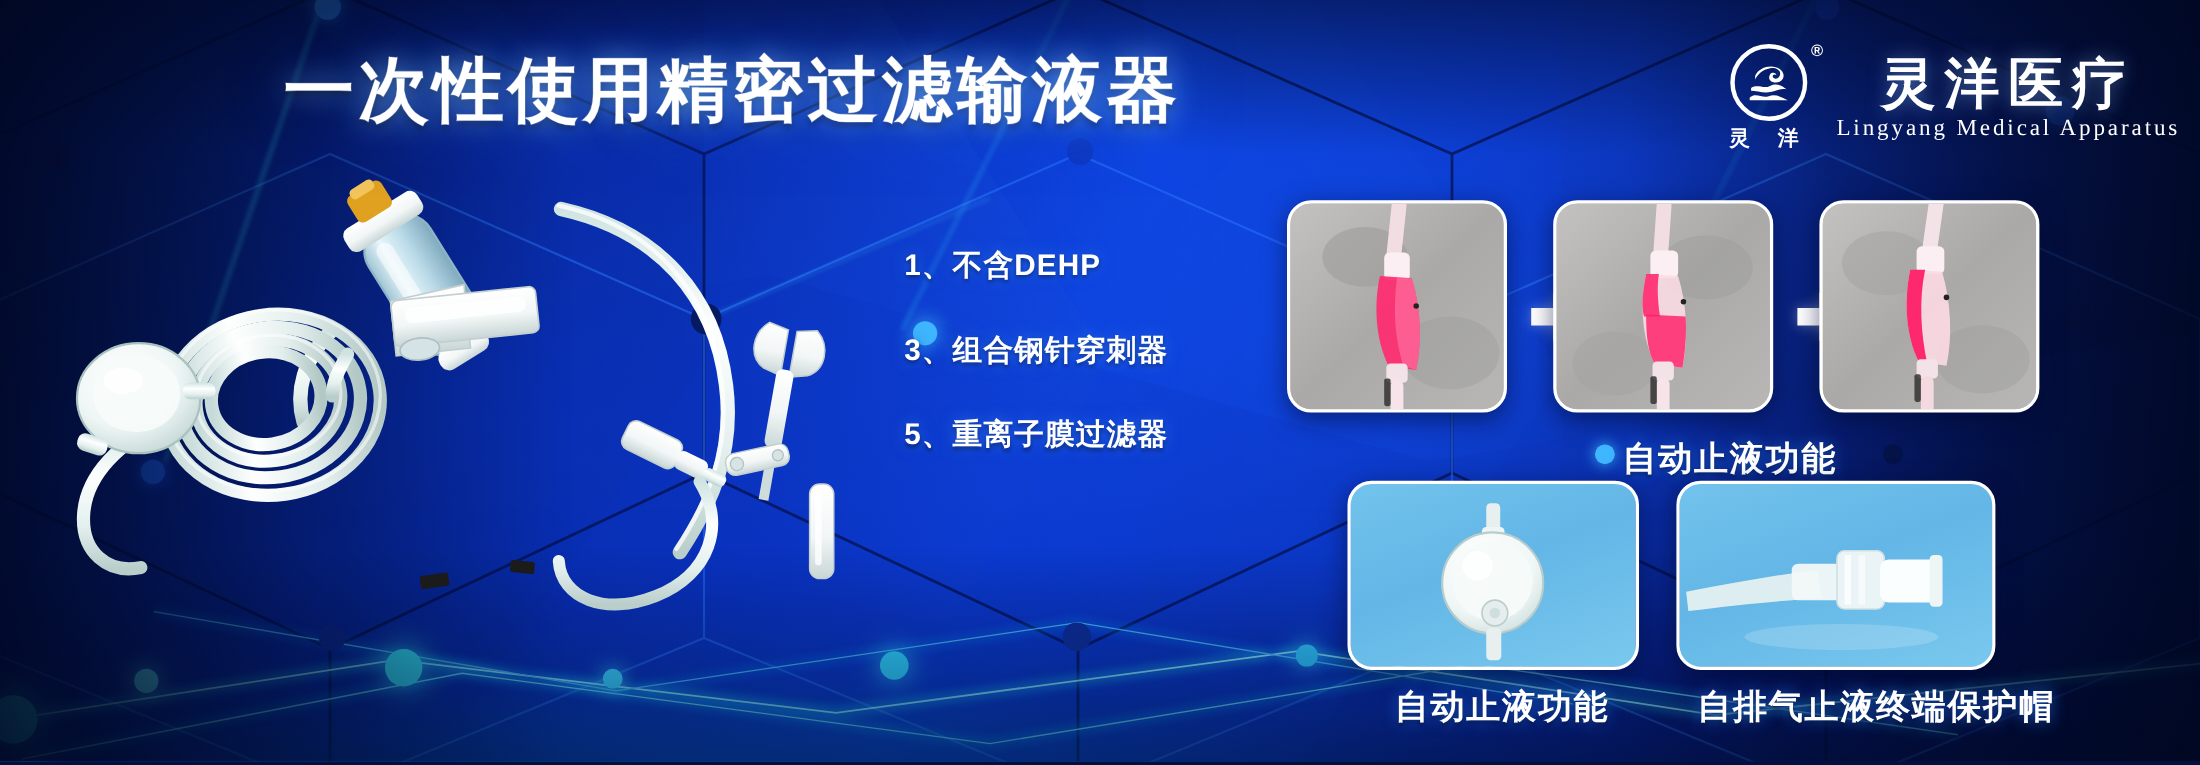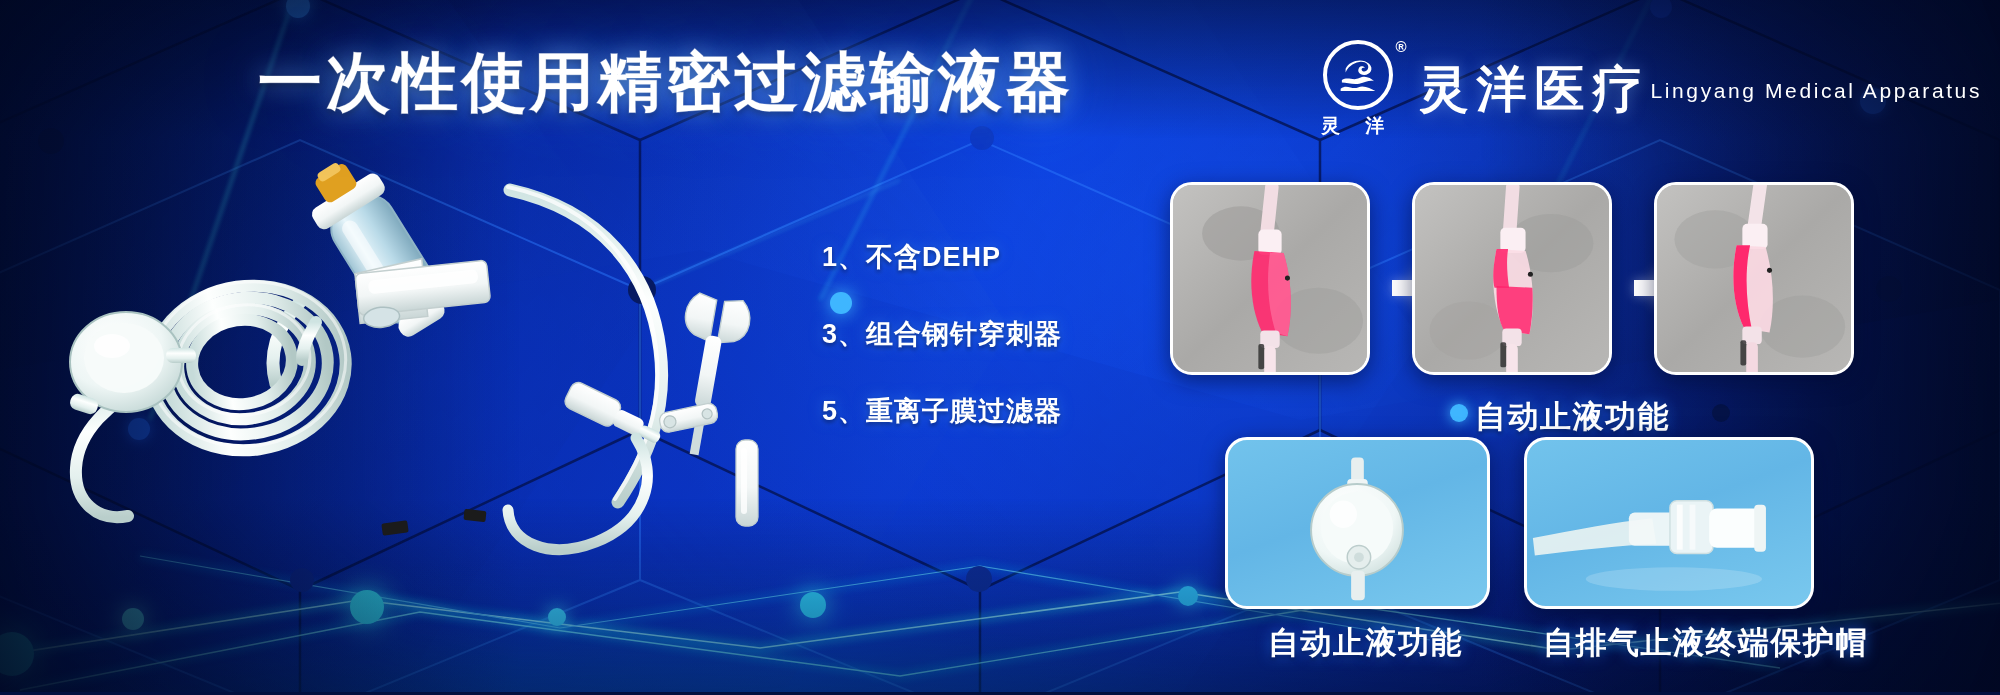--- a/index.html
+++ b/index.html
@@ -47,27 +47,27 @@
 
   
   #brand { position:absolute; right:18px; top:40px; display:flex; align-items:center; gap:18px; }
   #brand-mark { width:86px; display:flex; flex-direction:column; align-items:center; }
   .mark-circle {
     width:70px; height:70px; border-radius:50%;
     border:4px solid #fff; position:relative; display:block;
   }
   .mark-reg { position:absolute; right:-14px; top:-2px; color:#fff; font-size:15px; font-weight:bold; }
   #mark-sub { color:#fff; font-size:19px; font-weight:bold; letter-spacing:10px; margin-top:3px; white-space:nowrap; }
-  #brand-text { display:flex; flex-direction:row; align-items:center; }
+  #brand-text { display:flex; flex-direction:column; align-items:center; }
   #brand-cn { color:#fff; font-size:50px; font-weight:bold; letter-spacing:8px; line-height:1.05; white-space:nowrap;
               text-shadow:0 0 16px rgba(140,190,255,.5); }
-  #brand-en { color:#fff; font-size:21px; letter-spacing:2.6px; margin-top:2px; white-space:nowrap; }
-
-  
-  #features { position:absolute; left:822px; top:244px; }
+  #brand-en { color:#fff; font-size:21px; letter-spacing:2.6px; margin-top:2px; white-space:nowrap;font-family:Liberation Serif, serif; }
+
+  
+  #features { position:absolute; left:822px; top:228px; }
   .feature-item {
     color:#ffffff; font-size:27px; font-weight:bold; line-height:1;
     margin-bottom:50px; letter-spacing:1px; white-space:nowrap;
     text-shadow:0 0 14px rgba(40,110,230,.95), 0 2px 4px rgba(0,0,20,.6);
   }
   .feature-item:last-child { margin-bottom:0; }
 
   
   .photo {
     position:absolute; border:3px solid #ffffff; border-radius:22px; overflow:hidden;

